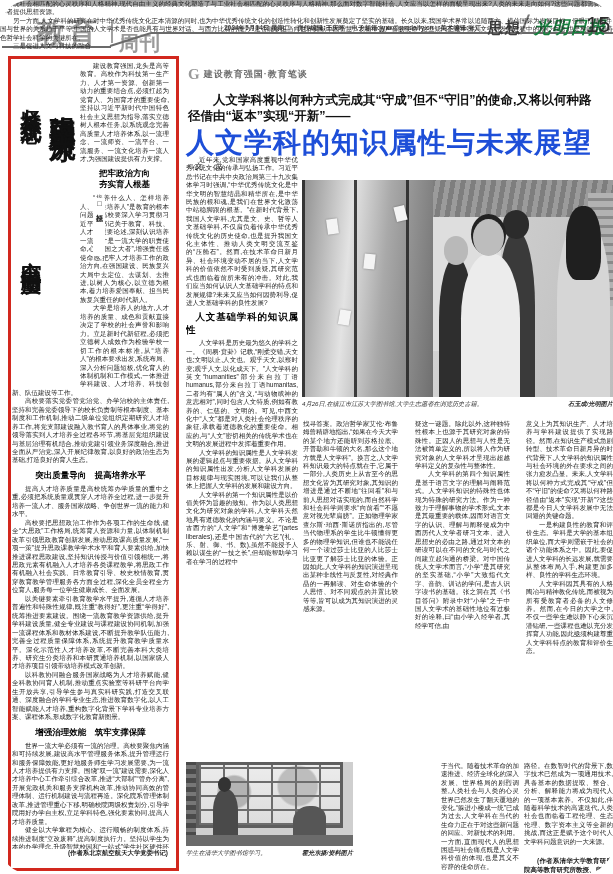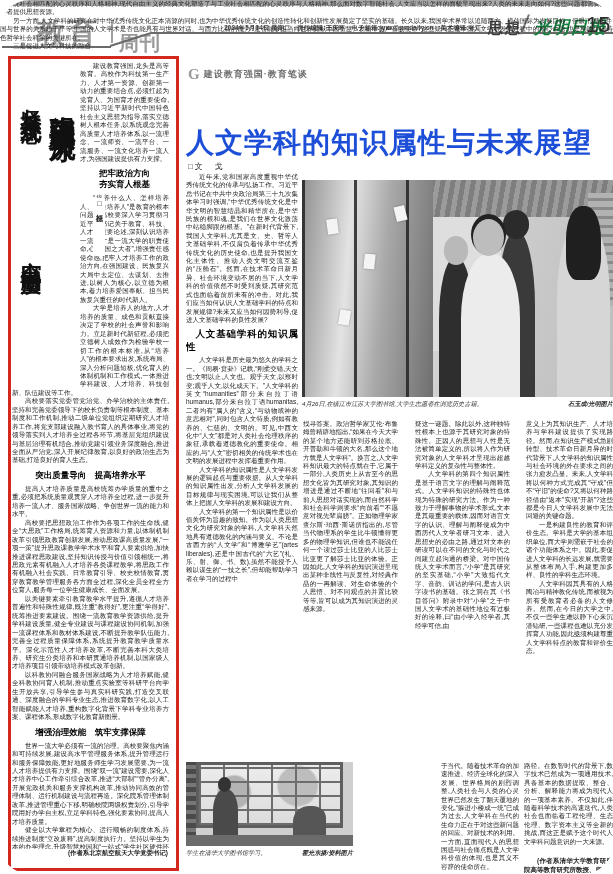--- a/index.html
+++ b/index.html
@@ -46,21 +46,21 @@
   .taglbl{font-size:9px;font-weight:700;color:#6d6d6d;letter-spacing:1px;}
   .kicker{left:188px;top:92px;width:414px;font-size:12.5px;font-weight:800;line-height:16px;
           text-indent:2em;color:#111;}
   .mtitle{left:186px;top:124px;font-family:"Liberation Serif","DejaVu Serif",serif;font-size:28px;
           font-weight:900;letter-spacing:1px;color:#1d4ed8;}
   .mauthor{left:188px;top:161px;font-size:8px;color:#222;letter-spacing:2px;}
   .bodycol{overflow:hidden;font-size:6.5px;line-height:8.4px;text-align:justify;color:#222;}
   .bodycol p{margin:0;text-indent:2em;}
   .bodycol p.noind{text-indent:0;}
   .mh1{font-weight:800;font-size:9.5px;line-height:12.5px;margin:4px 0 3px 0;text-indent:1em;color:#000;}
-  .c1{left:186px;top:173px;width:112px;height:588px;}
+  .c1{left:186px;top:156px;width:112px;height:588px;}
   .c2{left:303px;top:420px;width:95px;height:338px;}
   .c3{left:415px;top:420px;width:95px;height:338px;}
   .c4{left:526px;top:420px;width:87px;height:338px;}
   .bA{left:360px;top:762px;width:76px;height:112px;}
   .bB{left:441px;top:762px;width:78px;height:112px;}
   .bC{left:524px;top:762px;width:89px;height:112px;}
   .bApre{height:56px;overflow:hidden;}
   .mattr{position:absolute;bottom:0;left:0;width:100%;font-weight:700;background:#fff;text-indent:0;}
   .caprow{display:flex;justify-content:space-between;align-items:flex-start;font-size:6.2px;color:#333;}
   .cap{font-style:italic;}
@@ -139,20 +139,21 @@
     <p>世界一流大学必须有一流的治理。高校要聚焦内涵和可持续发展,建设高水平管理服务体系,提升管理运行和服务保障效能,更好地服务师生学习发展需要,为一流人才培养提供有力支撑。围绕“双一流”建设需要,深化人才培养中心工作牵引综合改革,推进“大部制”“管办分离”,开展党政机关和服务支撑机构改革,推动协同高效的管理体制、运行机制建设与流程再造。深化院系管理体制改革,推进管理重心下移,明确校院两级权责划分,引导学院用好办学自主权,立足学科特色,强化要素协同,提高人才培养质量。</p>
     <p>健全以大学章程为核心、运行顺畅的制度体系,持续推进制度“立改废释”,提高制度执行力。坚持以学生为本的办学理念,升级智慧校园和“一站式”学生社区硬件环境,健全师生诉求响应机制,加强信息化手段和大数据应用,提升管理服务品质。</p>
 
   </div>
   <div class="abs lattr">(作者系北京航空航天大学党委书记)</div>
 
   <div class="abs tagrow">
     <span class="g-ic">G</span>
     <span class="taglbl">建设教育强国·教育笔谈</span>
   </div>
+  <div class="abs kicker">人文学科将以何种方式完成其“守成”但不“守旧”的使命,又将以何种路径借由“返本”实现“开新”——</div>
   <div class="abs mtitle">人文学科的知识属性与未来展望</div>
   <div class="abs mauthor">□文　戈</div>
 
   <div class="abs photo1">
     <div class="p1-ceiling"></div>
     <div class="p1-case"></div>
     <div class="p1-note" style="left:8%;top:18%;transform:rotate(-8deg);"></div>
     <div class="p1-note" style="left:20%;top:34%;transform:rotate(6deg);"></div>
     <div class="p1-note" style="left:30%;top:12%;transform:rotate(-14deg);"></div>
     <div class="p1-note" style="left:12%;top:60%;transform:rotate(10deg);"></div>

